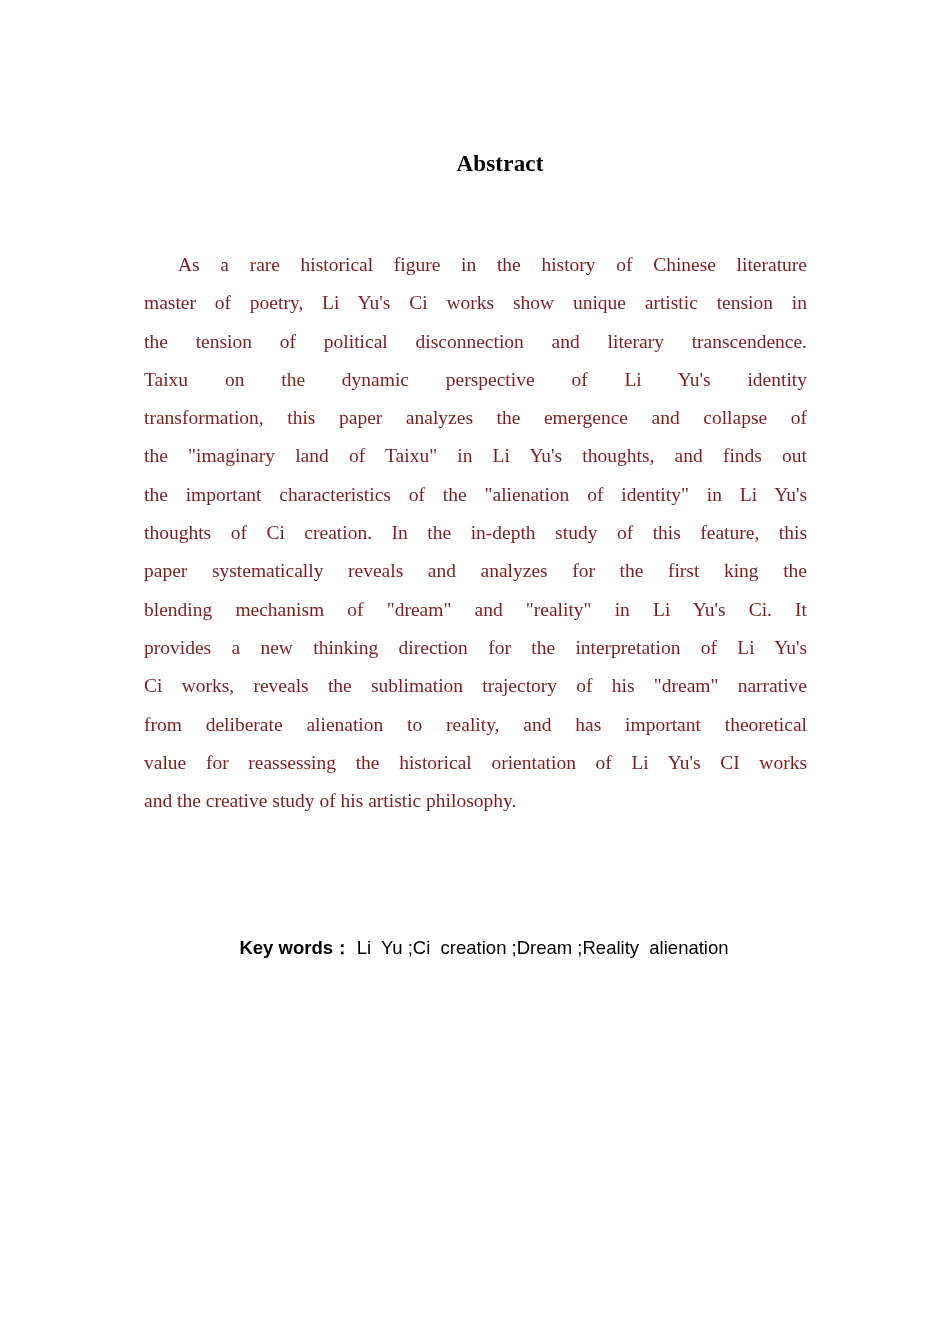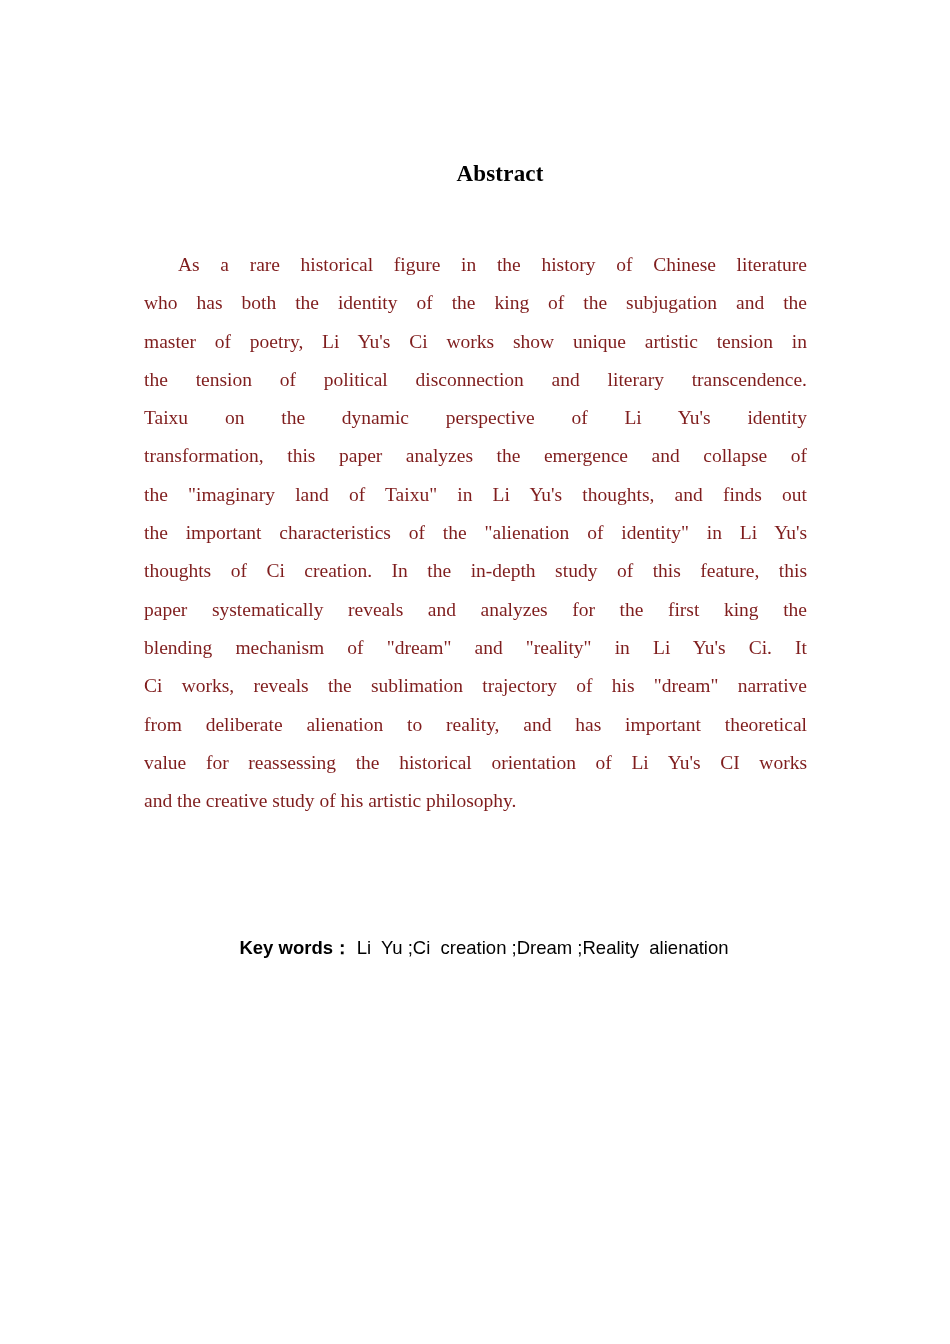--- a/index.html
+++ b/index.html
@@ -14,21 +14,21 @@
     height: 1344px;
     background: #ffffff;
     margin: 0 auto;
     overflow: hidden;
   }
 
   
   .doc-title {
     position: absolute;
     left: 144px;
-    top: 158px;
+    top: 148px;
     width: 712px;
     text-align: center;
     font-family: "Liberation Serif", "DejaVu Serif", serif;
     font-weight: bold;
     font-size: 23px;
     line-height: 32px;
     color: #000000;
     letter-spacing: 0.2px;
   }
 
@@ -88,30 +88,30 @@
 </style>
 </head>
 <body>
 
 <div class="page">
 
   <div class="doc-title">Abstract</div>
 
   <div class="abstract-body">
     <span class="line indent">As a rare historical figure in the history of Chinese literature</span>
-    <span class="line">who has both the identity of the king of the subjugation and the</span>
     <span class="line">master of poetry, Li Yu's Ci works show unique artistic tension in</span>
     <span class="line">the tension of political disconnection and literary transcendence.</span>
     <span class="line">Taixu on the dynamic perspective of Li Yu's identity</span>
     <span class="line">transformation, this paper analyzes the emergence and collapse of</span>
     <span class="line">the "imaginary land of Taixu" in Li Yu's thoughts, and finds out</span>
     <span class="line">the important characteristics of the "alienation of identity" in Li Yu's</span>
     <span class="line">thoughts of Ci creation. In the in-depth study of this feature, this</span>
     <span class="line">paper systematically reveals and analyzes for the first king the</span>
     <span class="line">blending mechanism of "dream" and "reality" in Li Yu's Ci. It</span>
+    <span class="line">provides a new thinking direction for the interpretation of Li Yu's</span>
     <span class="line">Ci works, reveals the sublimation trajectory of his "dream" narrative</span>
     <span class="line">from deliberate alienation to reality, and has important theoretical</span>
     <span class="line">value for reassessing the historical orientation of Li Yu's CI works</span>
     <span class="line last">and the creative study of his artistic philosophy.</span>
   </div>
 
   <div class="keywords"><span class="kw-label">Key words</span><span class="kw-colon">：</span><span class="kw-values"> Li  Yu ;Ci  creation ;Dream ;Reality  alienation</span></div>
 
 </div>
 

